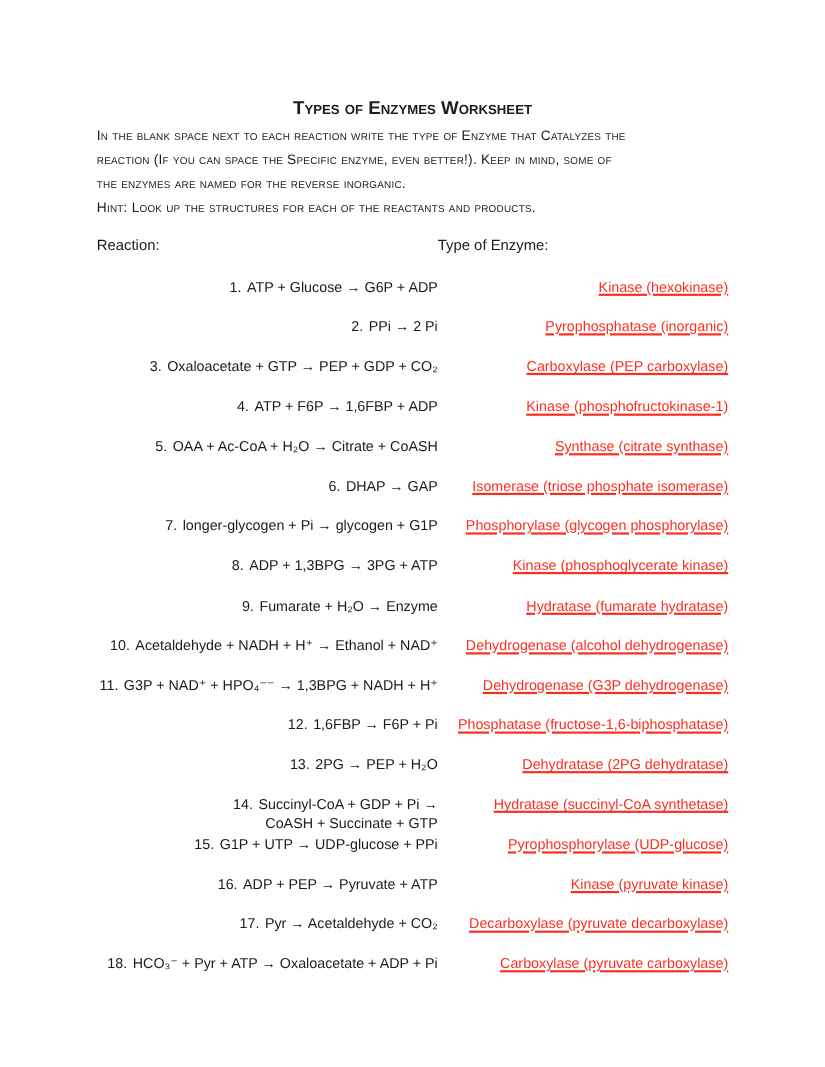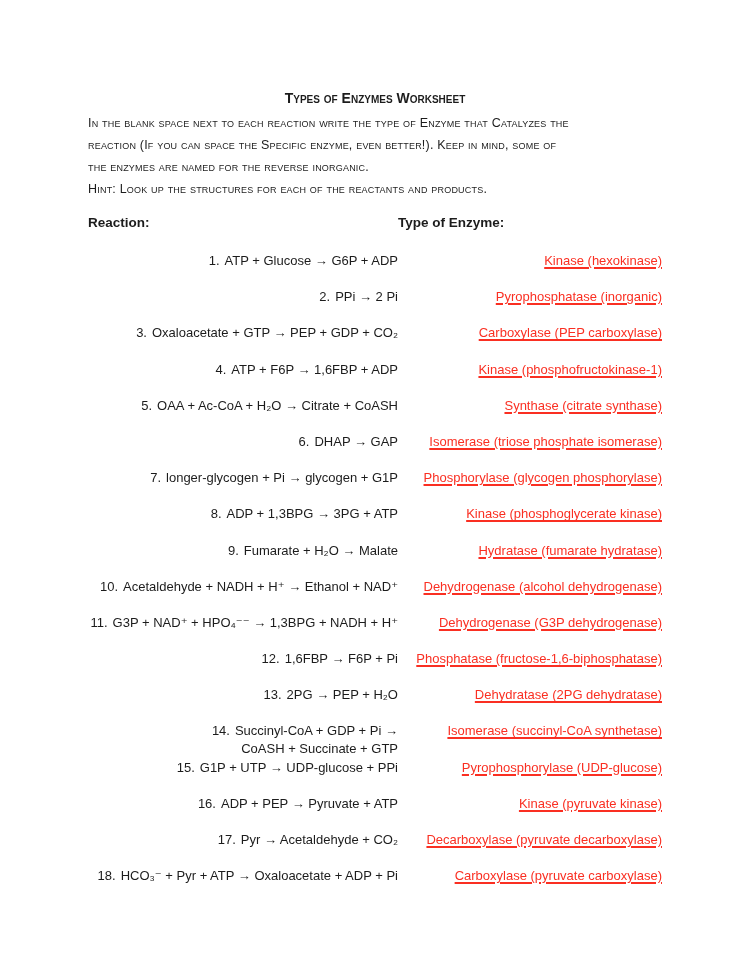--- a/index.html
+++ b/index.html
@@ -12,42 +12,42 @@
     font-family: "Liberation Sans", "DejaVu Sans", sans-serif;
     color: var(--ink, #1c1c1c);
   }
   .content {
     position: absolute;
     top: 90px;
     left: 88px;
     width: 574px;
   }
   .title {
-    font-size: 14px;
+    font-size: 17px;
     font-weight: 700;
     font-variant: small-caps;
     text-align: center;
     line-height: 17px;
     margin-bottom: 5px;
     white-space: nowrap;
   }
   .intro-line, .hint {
     font-size: 12.5px;
     font-variant: small-caps;
     line-height: 22px;
     white-space: nowrap;
     letter-spacing: 0.2px;
   }
   .headers {
     display: grid;
     grid-template-columns: 310px 1fr;
     margin-top: 15px;
     line-height: 15px;
     font-size: 13.5px;
-    font-weight: 700;
+    font-weight: 400;
   }
   .rows { margin-top: 23px; }
   .row {
     display: grid;
     grid-template-columns: 310px 1fr;
     height: 36.2px;
     line-height: 15px;
     font-size: 13px;
     text-align: right;
   }
@@ -119,21 +119,21 @@
         <div class="reaction-cell"><span class="num">7.</span><span>longer-glycogen + Pi → glycogen + G1P</span></div>
         <div class="answer">Phosphorylase (glycogen phosphorylase)</div>
       </div>
 
       <div class="row">
         <div class="reaction-cell"><span class="num">8.</span><span>ADP + 1,3BPG → 3PG + ATP</span></div>
         <div class="answer">Kinase (phosphoglycerate kinase)</div>
       </div>
 
       <div class="row">
-        <div class="reaction-cell"><span class="num">9.</span><span>Fumarate + H₂O → Malate</span></div>
+        <div class="reaction-cell"><span class="num">9.</span><span>Fumarate + H₂O → Enzyme</span></div>
         <div class="answer">Hydratase (fumarate hydratase)</div>
       </div>
 
       <div class="row">
         <div class="reaction-cell"><span class="num">10.</span><span>Acetaldehyde + NADH + H⁺ → Ethanol + NAD⁺</span></div>
         <div class="answer">Dehydrogenase (alcohol dehydrogenase)</div>
       </div>
 
       <div class="row">
         <div class="reaction-cell"><span class="num">11.</span><span>G3P + NAD⁺ + HPO₄⁻⁻ → 1,3BPG + NADH + H⁺</span></div>
@@ -148,21 +148,21 @@
       <div class="row">
         <div class="reaction-cell"><span class="num">13.</span><span>2PG → PEP + H₂O</span></div>
         <div class="answer">Dehydratase (2PG dehydratase)</div>
       </div>
 
       <div class="row">
         <div class="reaction-cell">
           <span class="num">14.</span><span>Succinyl-CoA + GDP + Pi →</span>
           <div class="cont">CoASH + Succinate + GTP</div>
         </div>
-        <div class="answer">Isomerase (succinyl-CoA synthetase)</div>
+        <div class="answer">Hydratase (succinyl-CoA synthetase)</div>
       </div>
 
       <div class="row">
         <div class="reaction-cell"><span class="num">15.</span><span>G1P + UTP → UDP-glucose + PPi</span></div>
         <div class="answer">Pyrophosphorylase (UDP-glucose)</div>
       </div>
 
       <div class="row">
         <div class="reaction-cell"><span class="num">16.</span><span>ADP + PEP → Pyruvate + ATP</span></div>
         <div class="answer">Kinase (pyruvate kinase)</div>

